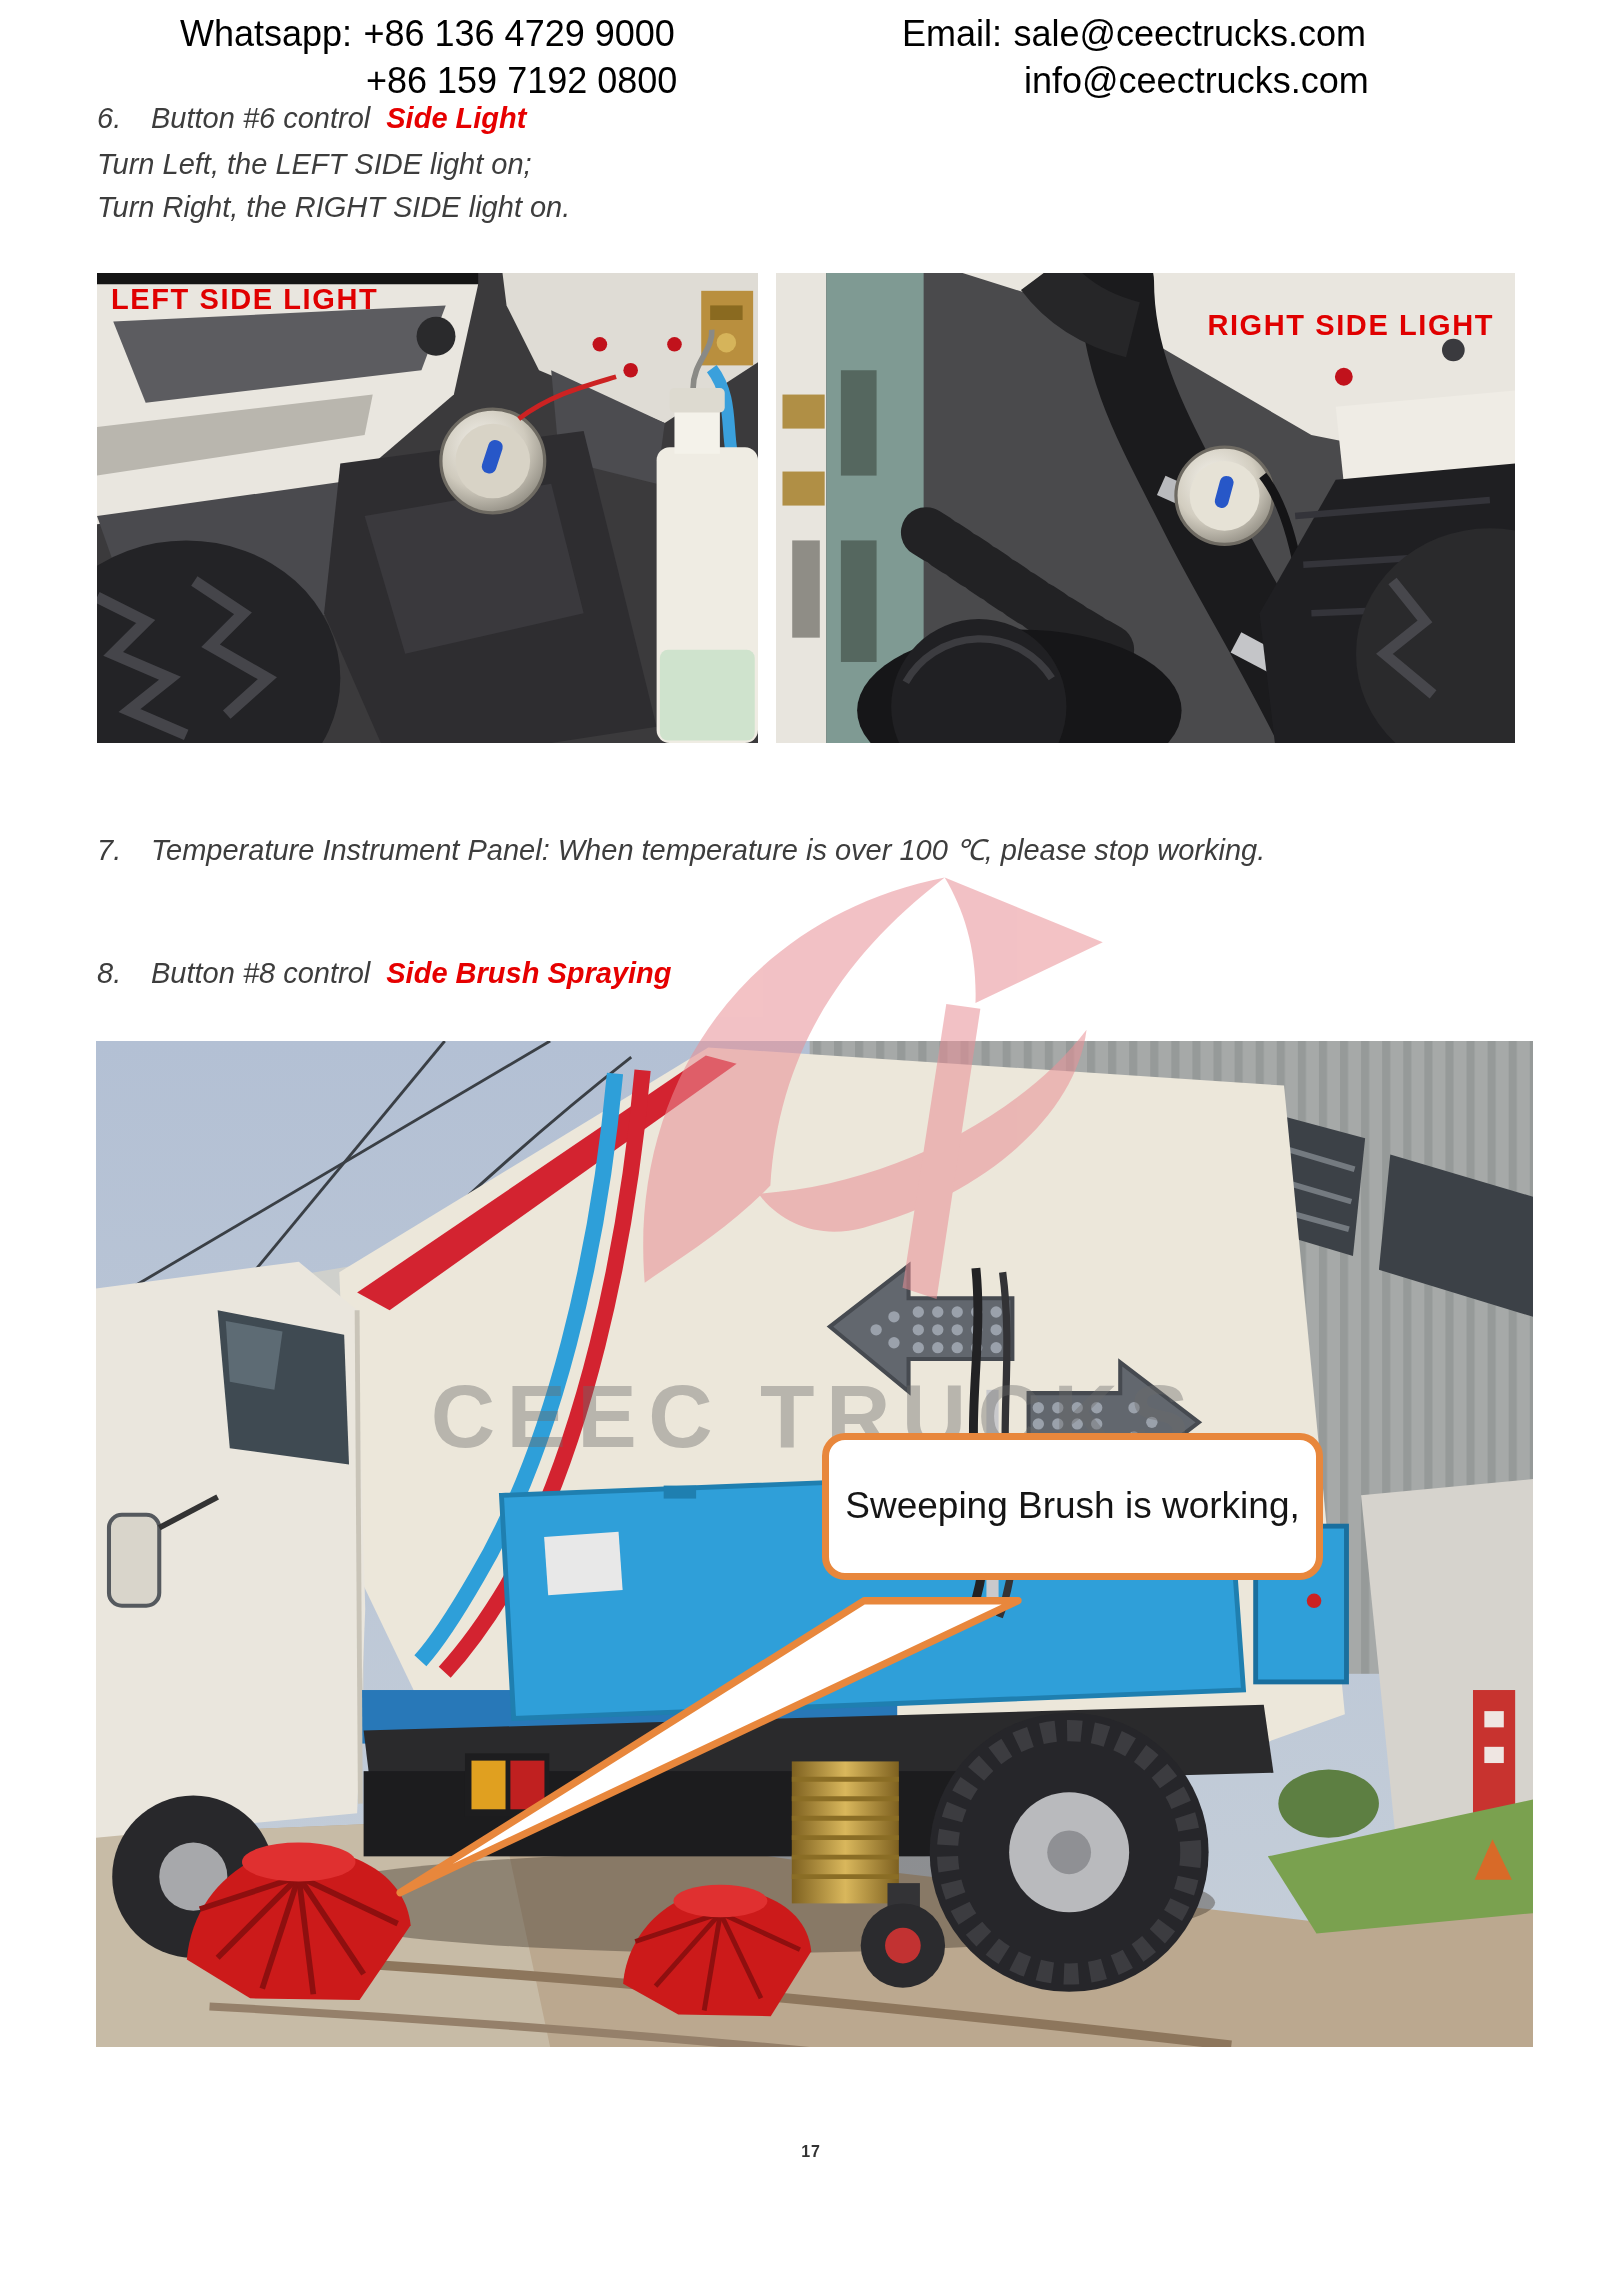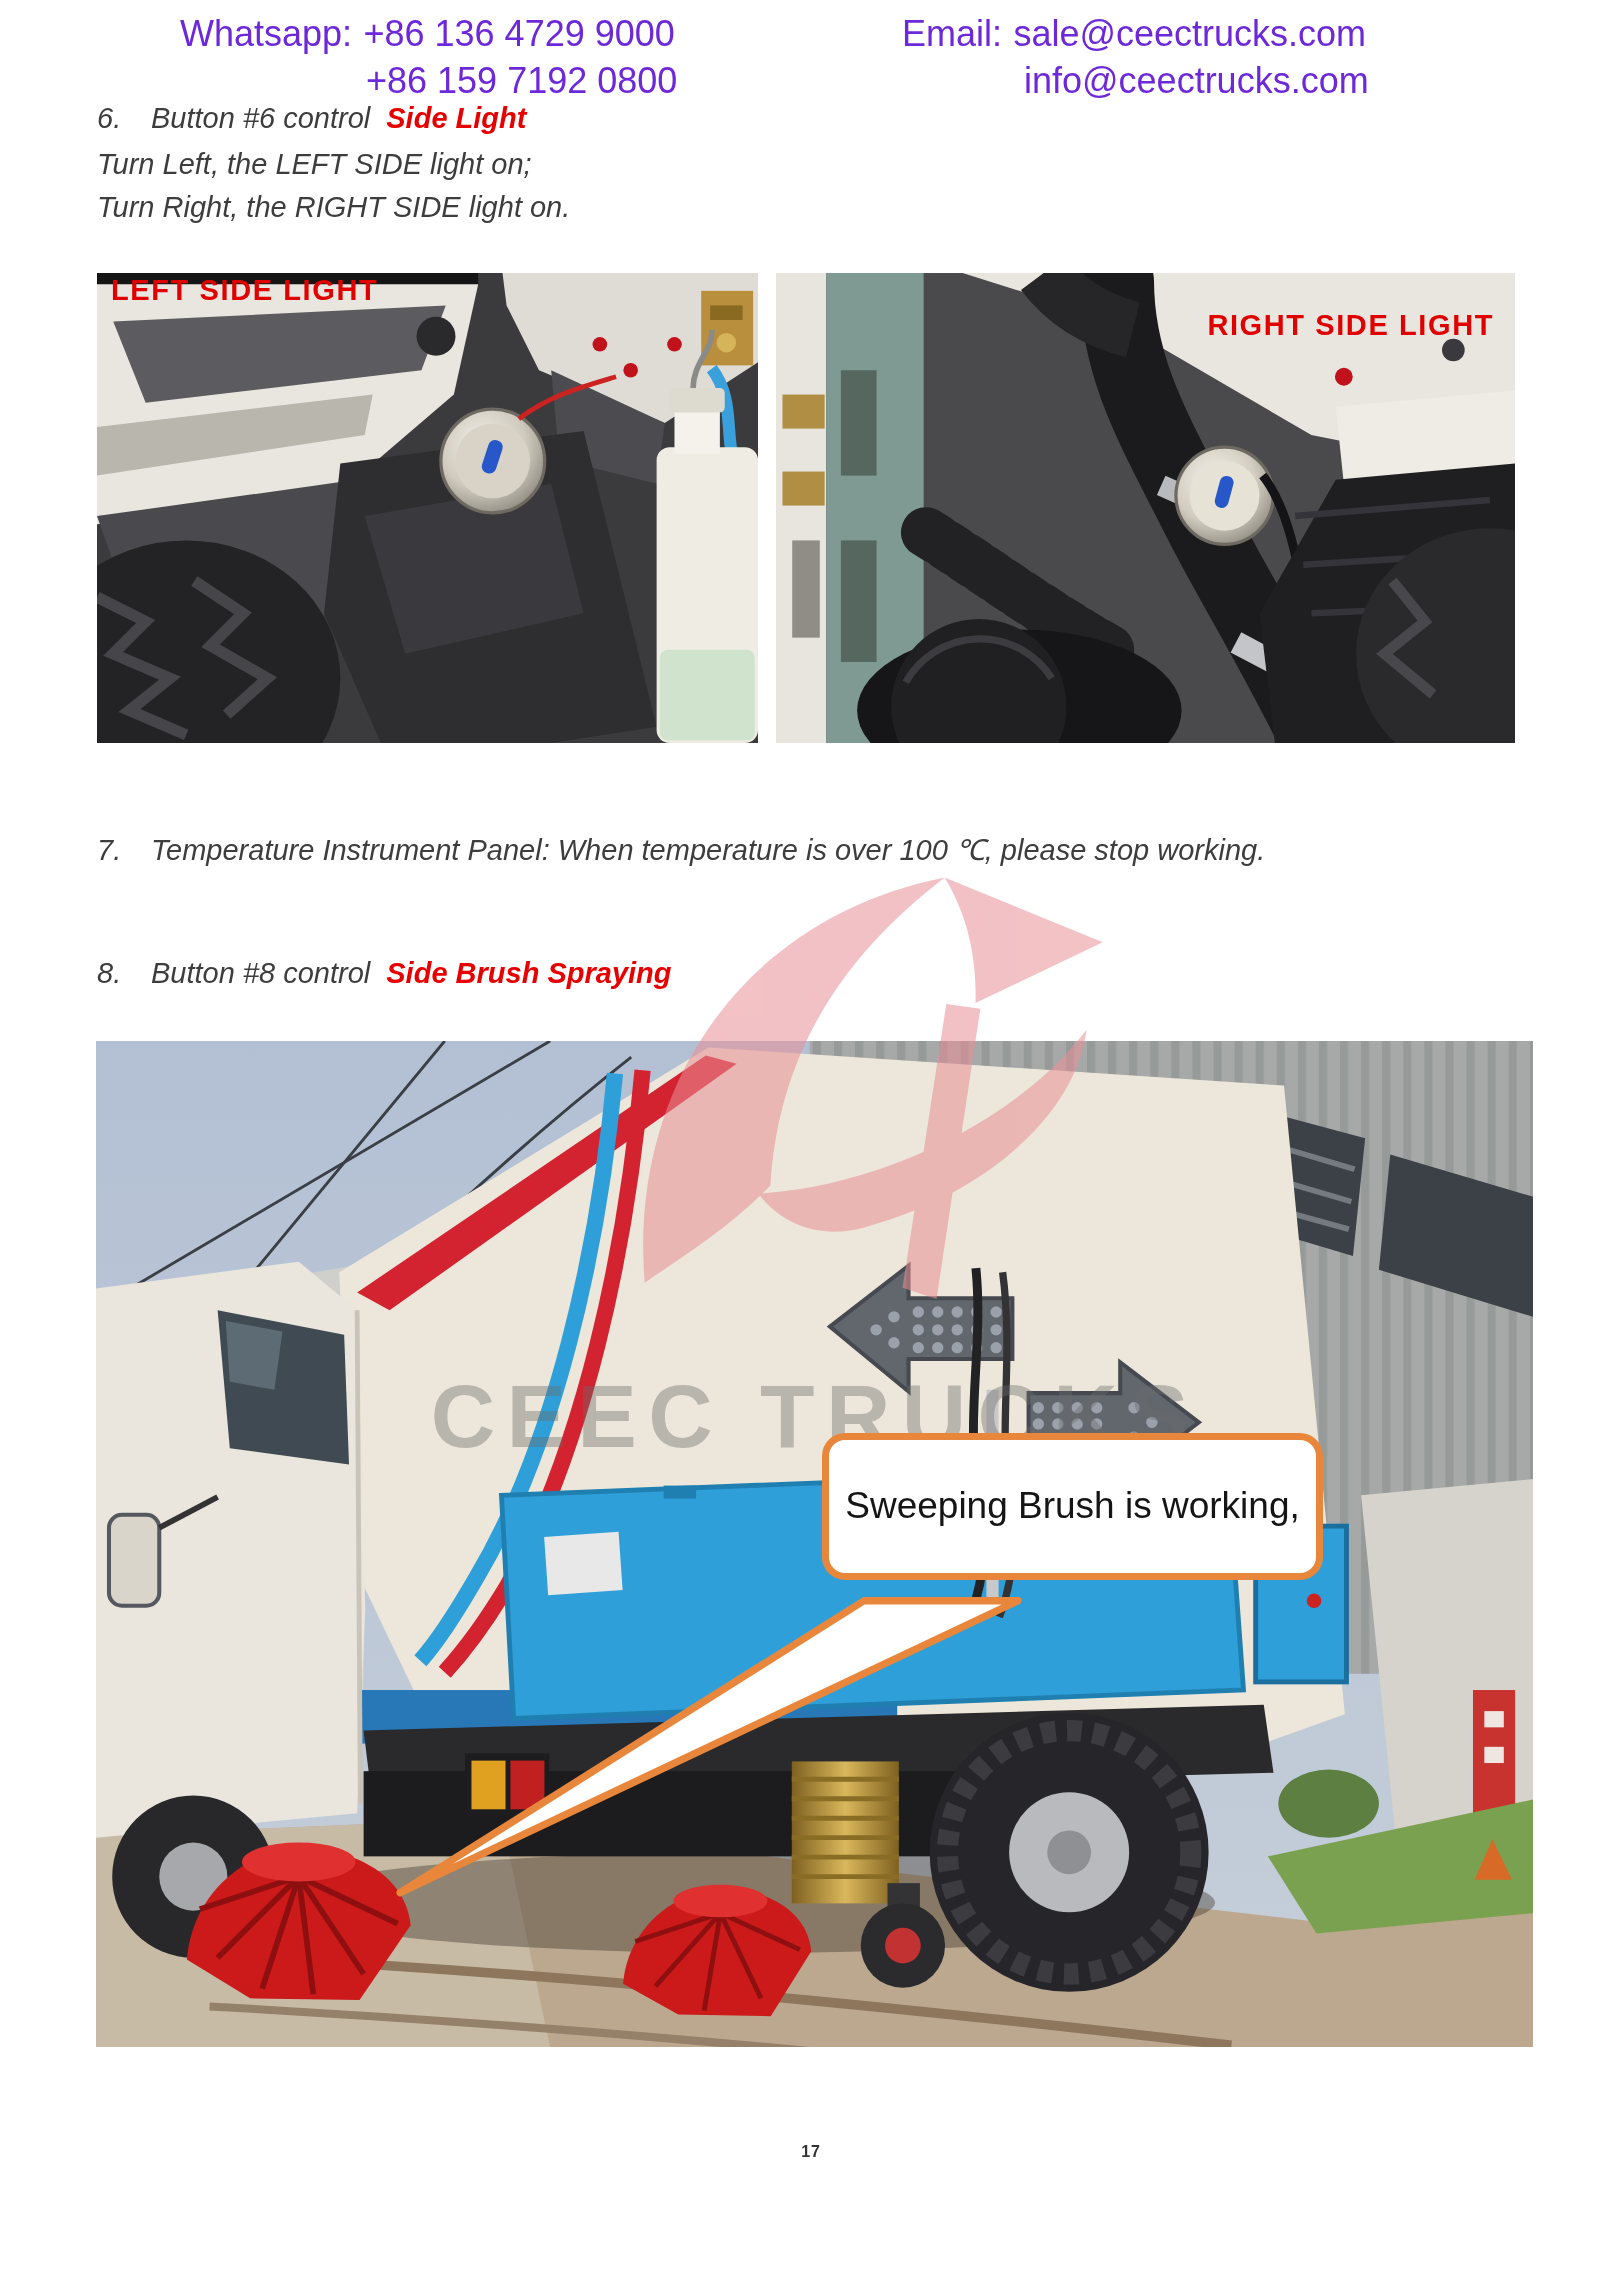--- a/index.html
+++ b/index.html
@@ -1,20 +1,20 @@
 <!DOCTYPE html>
 <html style="font-size:13px"><head>
 <meta charset="utf-8">
 <style>
   html,body{margin:0;padding:0;background:#ffffff;}
   .page{position:relative;width:1622px;height:2295px;background:#fff;
         font-family:"Liberation Sans", sans-serif;overflow:hidden;}
 
   
-  .contact-line{position:absolute;color:#6d28d9;font-size:36px;font-weight:400;
+  .contact-line{position:absolute;color:#000000;font-size:36px;font-weight:400;
                 letter-spacing:0px;white-space:nowrap;z-index:3;}
   .contact-line .lbl{margin-right:11.4px;}
   #wa1{left:180px;top:13px;}
   #wa2{left:366px;top:60px;}
   #em1{left:902px;top:13px;}
   #em2{left:1024px;top:60px;}
 
   
   .doc-line{position:absolute;font-size:29px;font-style:italic;color:#3d3d3d;
             white-space:nowrap;z-index:3;}
@@ -26,21 +26,21 @@
   #line7{left:97px;top:829px;}
   #line8{left:97px;top:957px;}
 
   
   .photo{position:absolute;z-index:1;}
   #photoLeft{left:97px;top:273px;width:661px;height:470px;}
   #photoRight{left:776px;top:273px;width:739px;height:470px;}
   #photoMain{left:96px;top:1041px;width:1437px;height:1006px;}
   .photo-label{position:absolute;color:#e00000;font-weight:bold;font-size:29px;
                letter-spacing:1.6px;z-index:3;white-space:nowrap;}
-  #lblLeft{left:111px;top:274px;}
+  #lblLeft{left:111px;top:283px;}
   #lblRight{right:128px;top:309px;}
 
   
   #logoWatermark{position:absolute;left:596px;top:845px;width:519px;height:454px;
                  z-index:4;pointer-events:none;}
 
   
   #calloutTail{position:absolute;left:96px;top:1041px;width:1437px;height:1006px;
                z-index:5;pointer-events:none;}
   .callout{position:absolute;left:822px;top:1433px;width:487px;height:133px;

